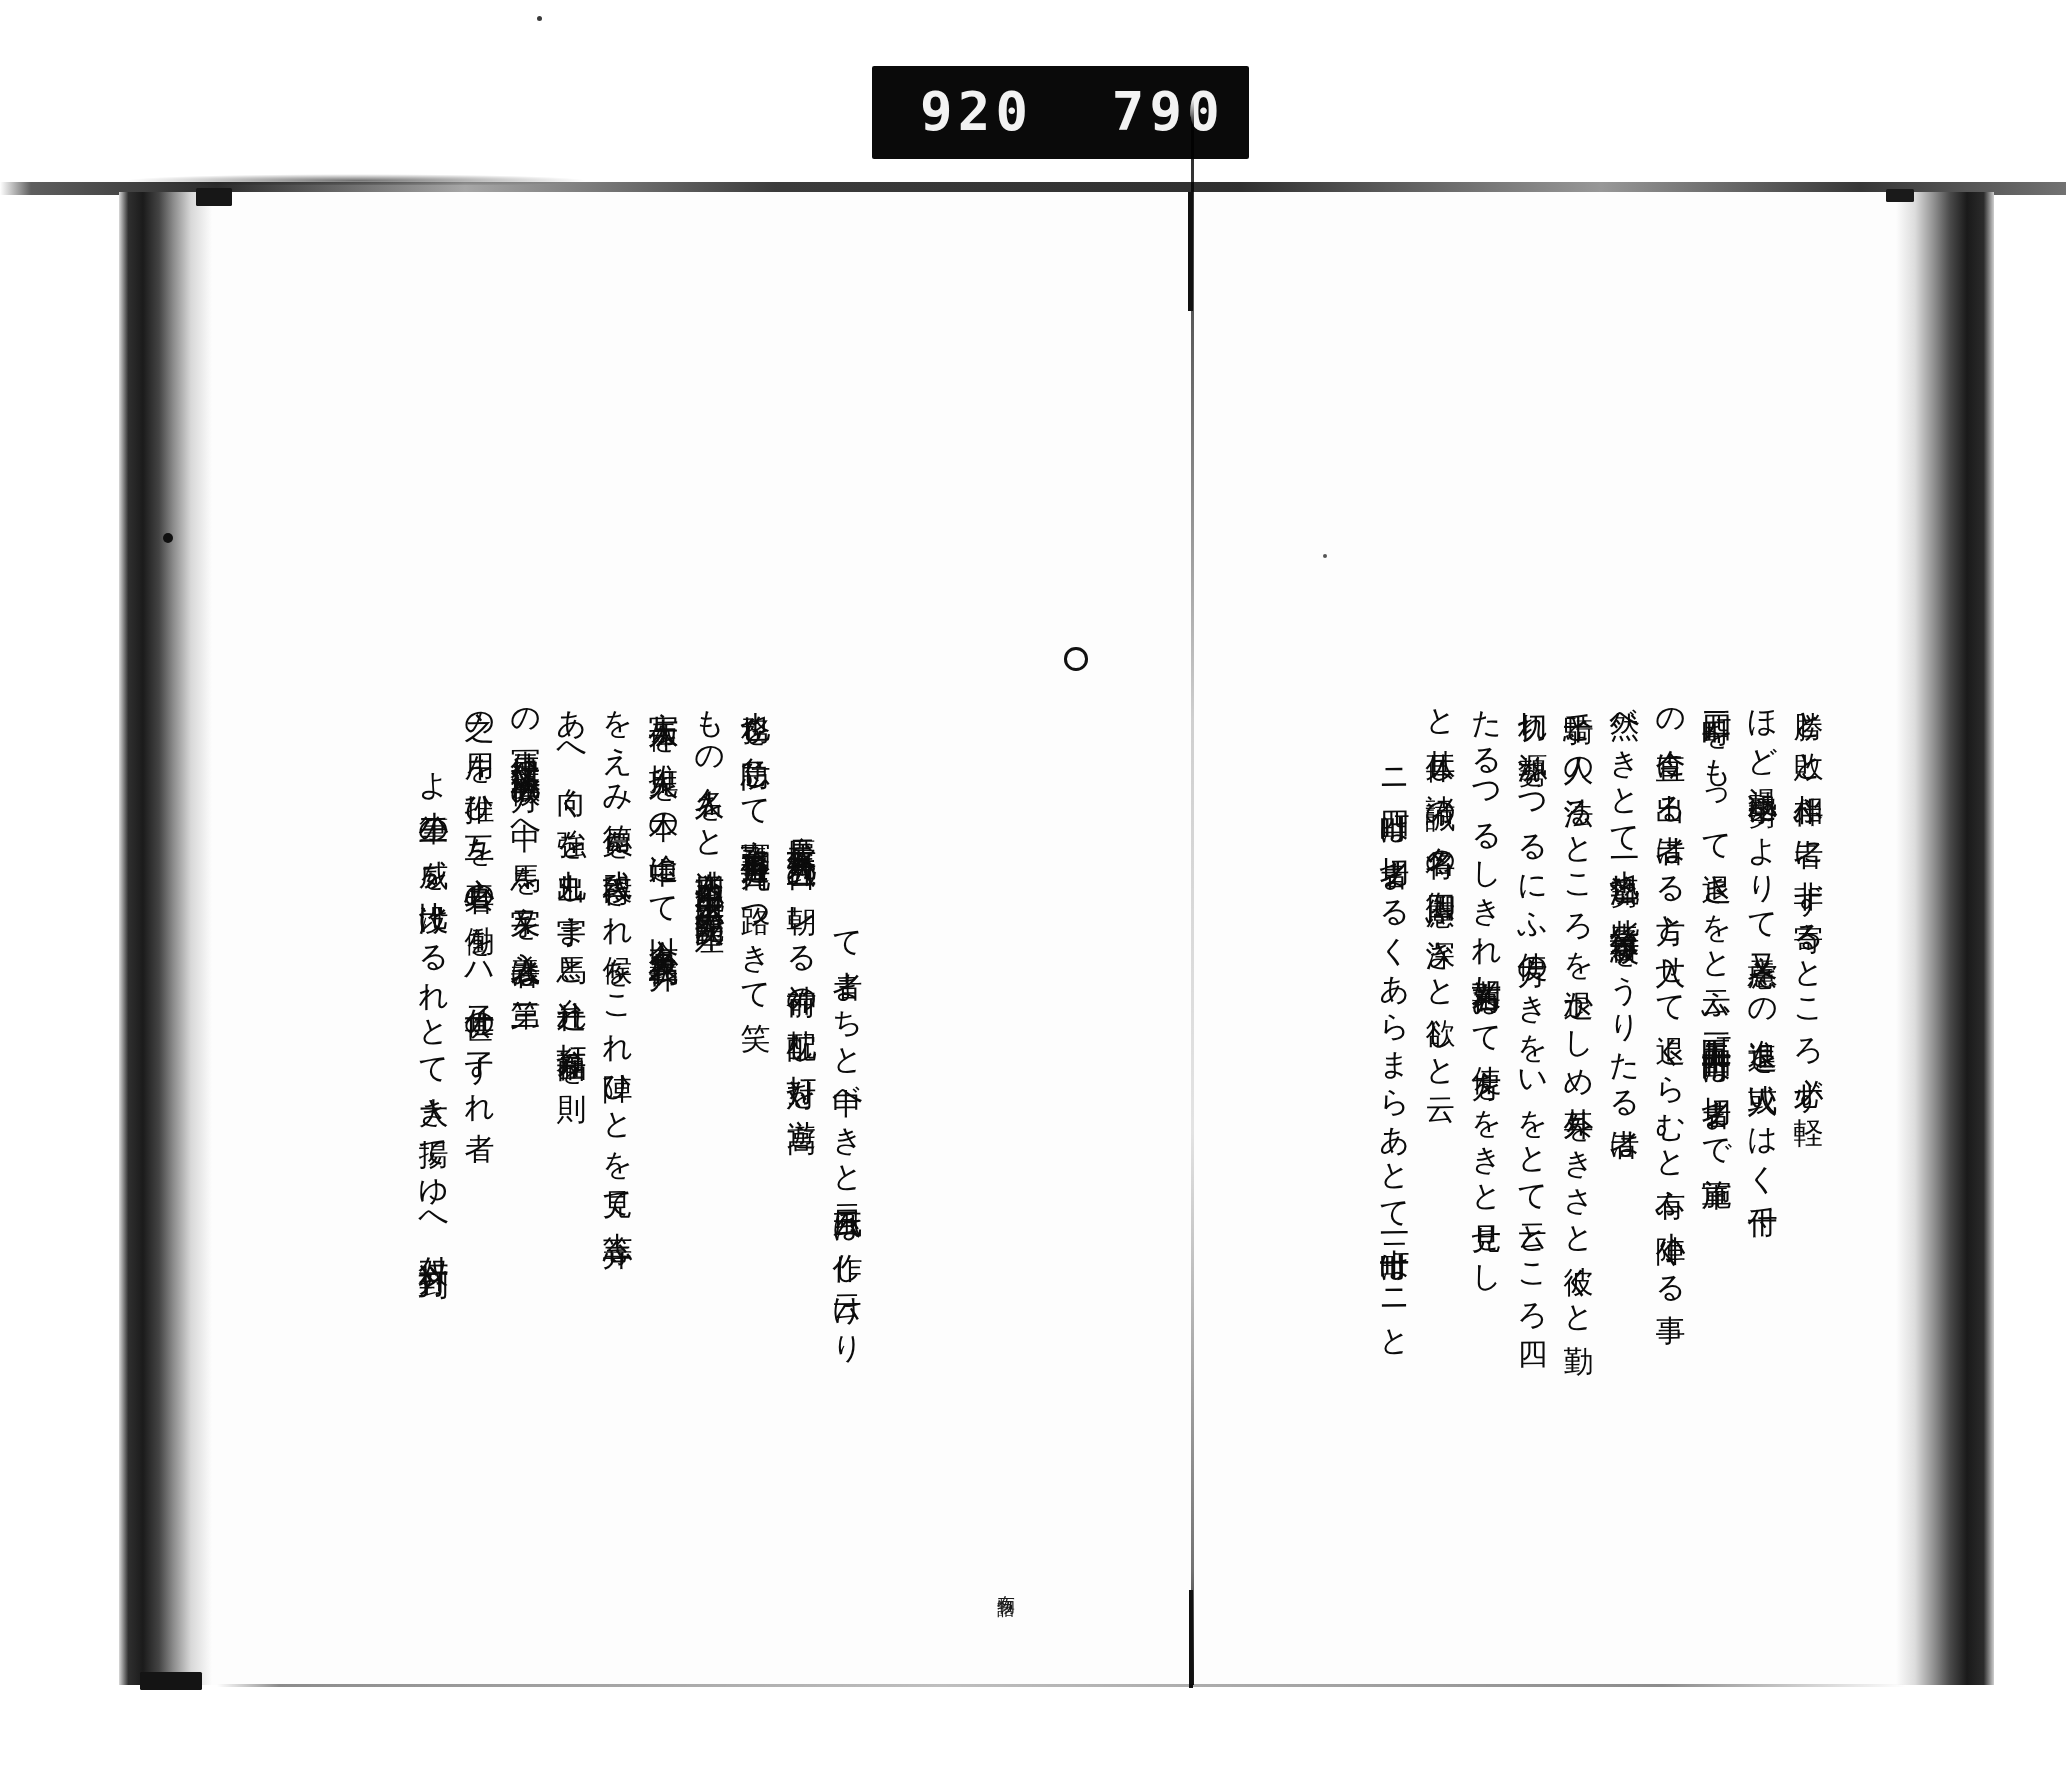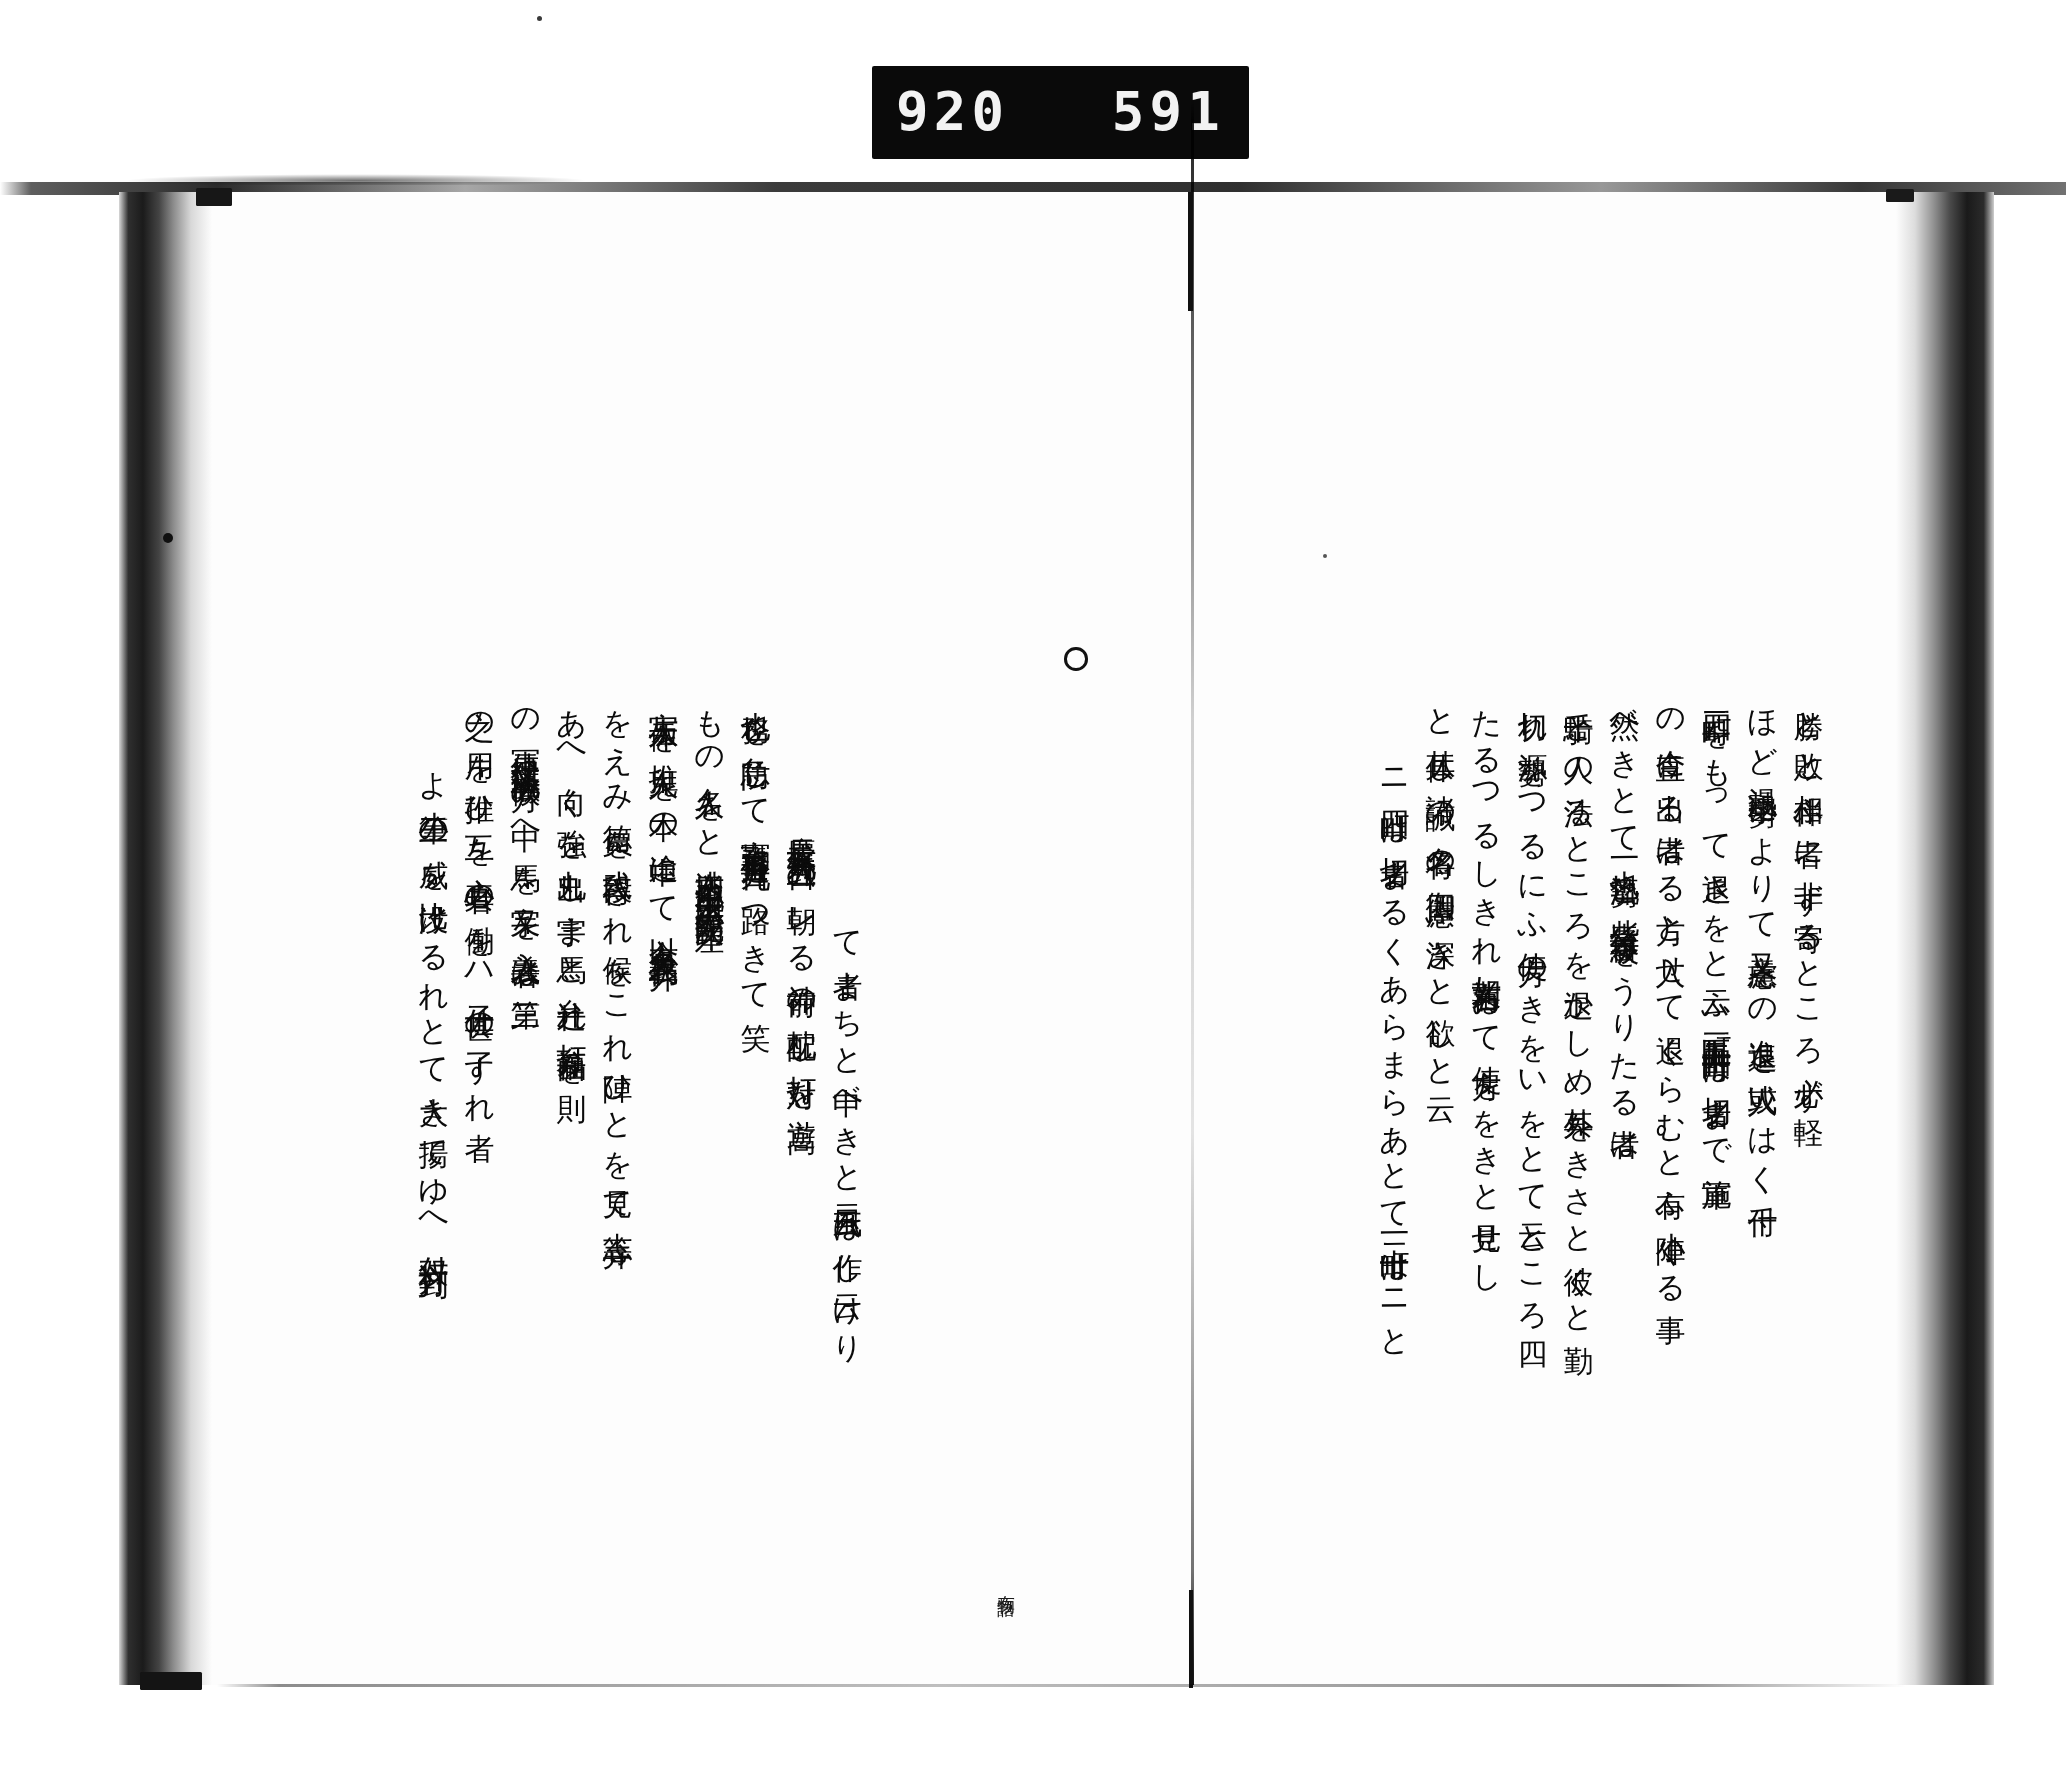--- a/index.html
+++ b/index.html
@@ -35,21 +35,21 @@
     align-items: center;
     justify-content: space-between;
     padding: 0 24px;
     box-sizing: border-box;
     color: #f2f2f2;
     font-family: "DejaVu Sans Mono", monospace;
     font-size: 54px;
     font-weight: 700;
     letter-spacing: 5.2px;
   }
-  .counter-digits span { display: block; line-height: 1; }
+  .counter-digits span { display: block; line-height: 1; margin-left: 24px; }
 
   
   .scan-area {
     position: absolute;
     left: 0;
     top: 0;
     width: 2066px;
     height: 1774px;
   }
 
@@ -272,21 +272,21 @@
   }
 </style>
 </head>
 <body>
 
 <div class="scan-area">
 
   <div class="counter-box">
     <div class="counter-digits">
       <span>920</span>
-      <span>591</span>
+      <span>790</span>
     </div>
   </div>
 
   <div class="speck-a"></div>
   <div class="top-smudge2"></div>
   <div class="top-smudge"></div>
 
   <div class="book">
     <div class="edge-shadow-left"></div>
     <div class="edge-shadow-right"></div>

